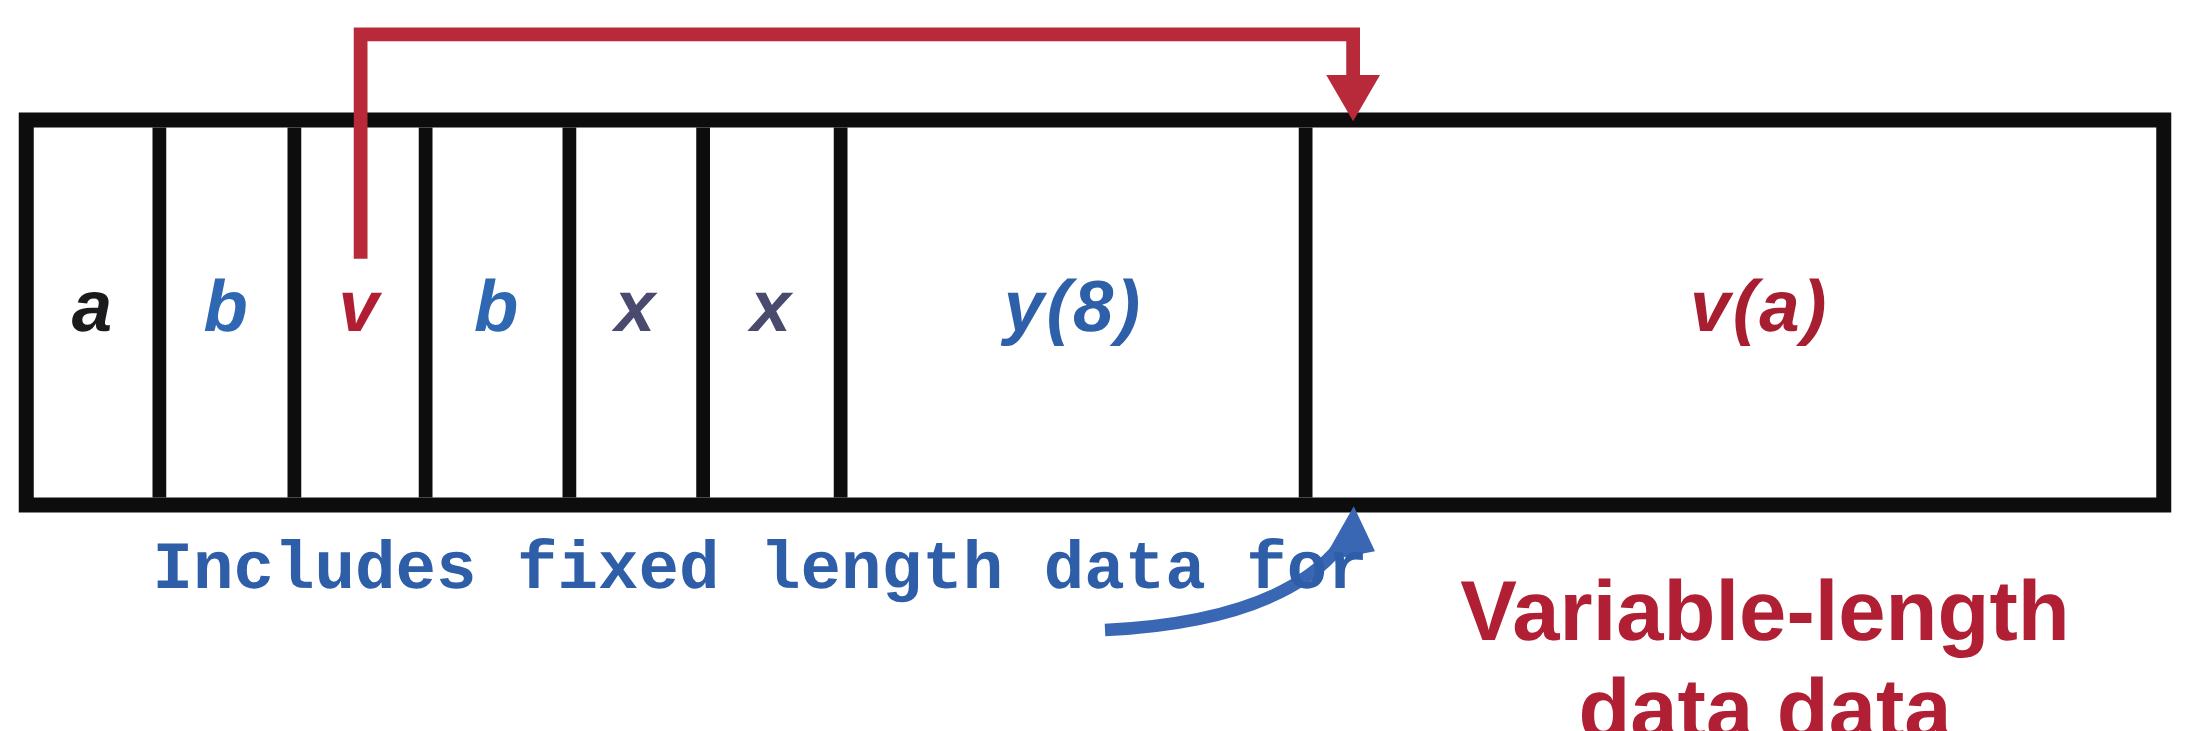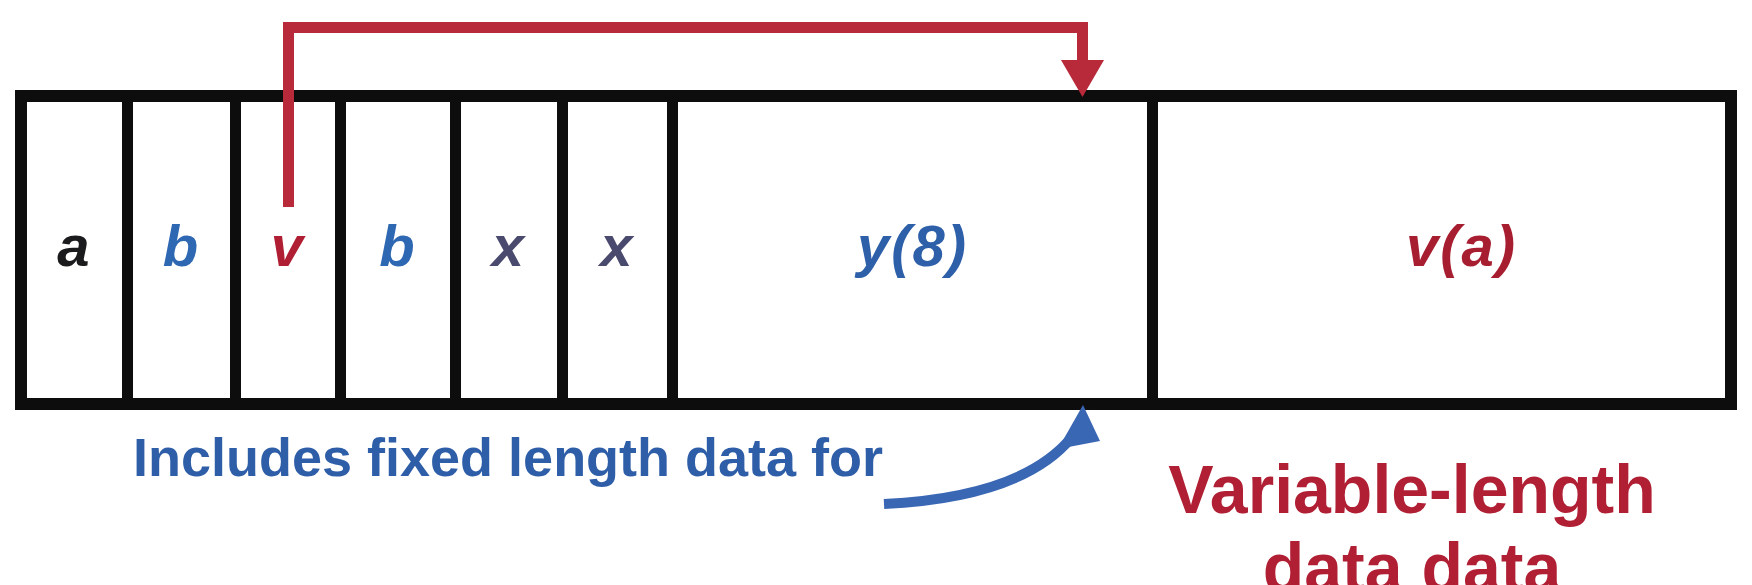--- a/index.html
+++ b/index.html
@@ -27,21 +27,21 @@
     align-items:center;
     justify-content:center;
   }
   .cell:last-child{border-right:none;margin-left:40px;}
   .cell-a  {width:106px;}
   .cell-b1 {width:108px;}
   .cell-v  {width:105px;}
   .cell-b2 {width:115px;}
   .cell-x1 {width:107px;}
   .cell-x2 {width:110px;}
-  .cell-y8 {width:480px;}
+  .cell-y8 {width:372px;}
   .cell-va {flex:1;}
   .cell-label{
     font-size:58px;
     font-weight:bold;
     font-style:italic;
     letter-spacing:2px;
     line-height:1;
     transform:translateY(-4px);
   }
   
@@ -49,24 +49,25 @@
     position:absolute;left:0;top:0;width:1752px;height:585px;
     pointer-events:none;
   }
   
   .caption{
     position:absolute;
     font-weight:bold;
     white-space:nowrap;
   }
   .caption-fixed{
-    left:133px;top:422px;
+    left:122px;top:422px;
     font-size:54px;
     line-height:70px;
     text-align:center;
+    font-family:Liberation Mono, monospace;
   }
   .caption-variable{
     left:1100px;top:450px;
     width:624px;
     font-size:68px;
     line-height:78px;
     text-align:center;
   }
 </style>
 </head>

